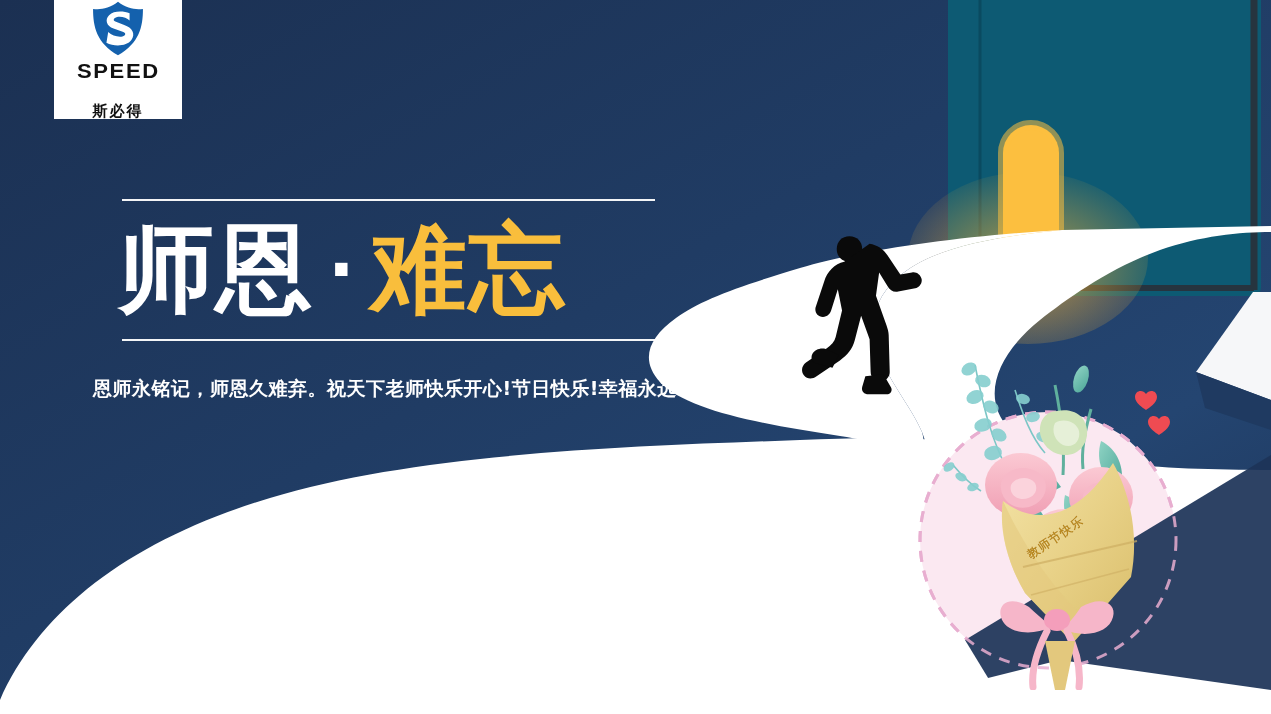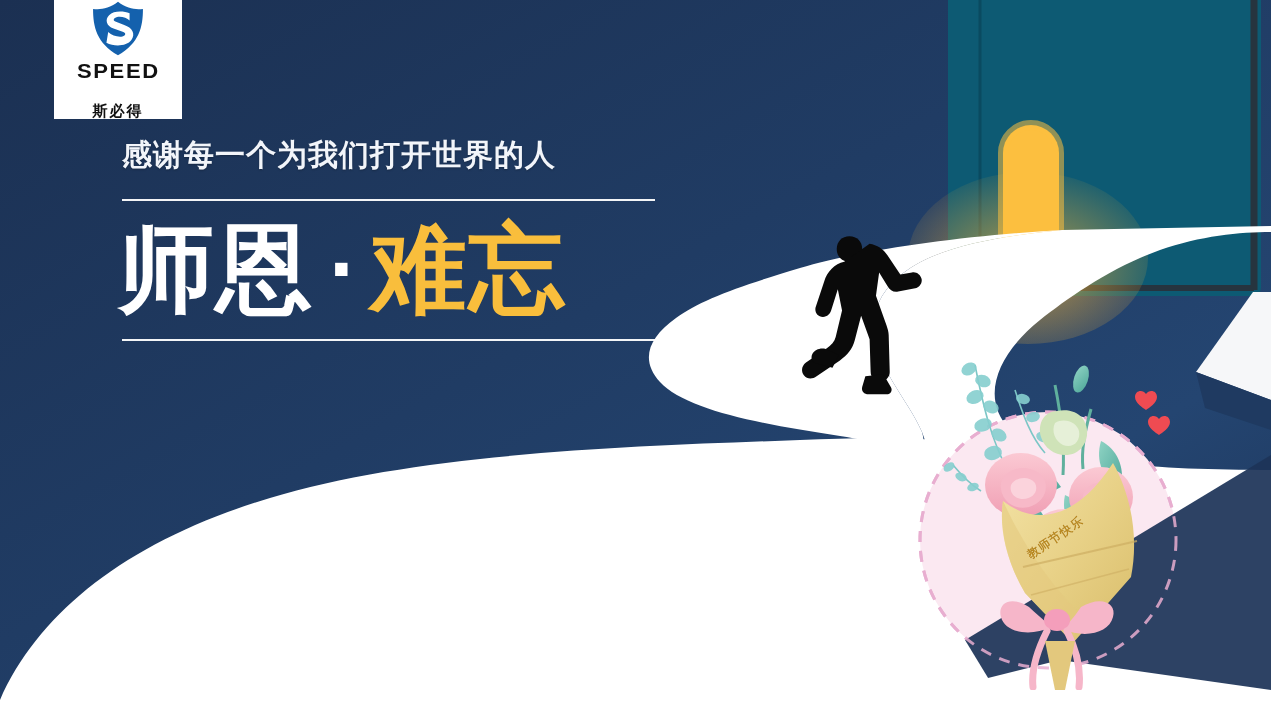--- a/index.html
+++ b/index.html
@@ -348,25 +348,25 @@
     <svg id="logo-shield" viewBox="0 0 64 64">
       <path d="M32 2 C22 10, 12 11, 4 10 C4 30, 8 48, 32 62 C56 48, 60 30, 60 10 C52 11, 42 10, 32 2 Z" fill="#1461ad"></path>
       <path d="M45 15 C38 12, 27 12, 22 17 C17 22, 19 29, 27 32 L38 36 C41 37, 41 40, 37 41
                C32 42, 25 40, 21 36 L19 48 C28 53, 42 52, 47 45 C52 38, 48 31, 39 28
                L29 24 C26 23, 27 20, 31 19 C36 18, 42 20, 45 23 Z" fill="#ffffff"></path>
     </svg>
     <div id="logo-word">SPEED</div>
     <div id="logo-cn">斯必得</div>
   </div>
 
-  <div id="subtitle">感谢每一个为我们打开世界的人</div>
 
   <div class="rule" id="rule-top"></div>
 
   <div id="main-title">
     <span class="w">师恩</span><span class="dot">·</span><span class="g">难忘</span>
   </div>
 
   <div class="rule" id="rule-bottom"></div>
 
+  <div id="tagline">恩师永铭记，师恩久难弃。祝天下老师快乐开心!节日快乐!幸福永远!</div>
 
 
 </div>
 
 </body></html>

